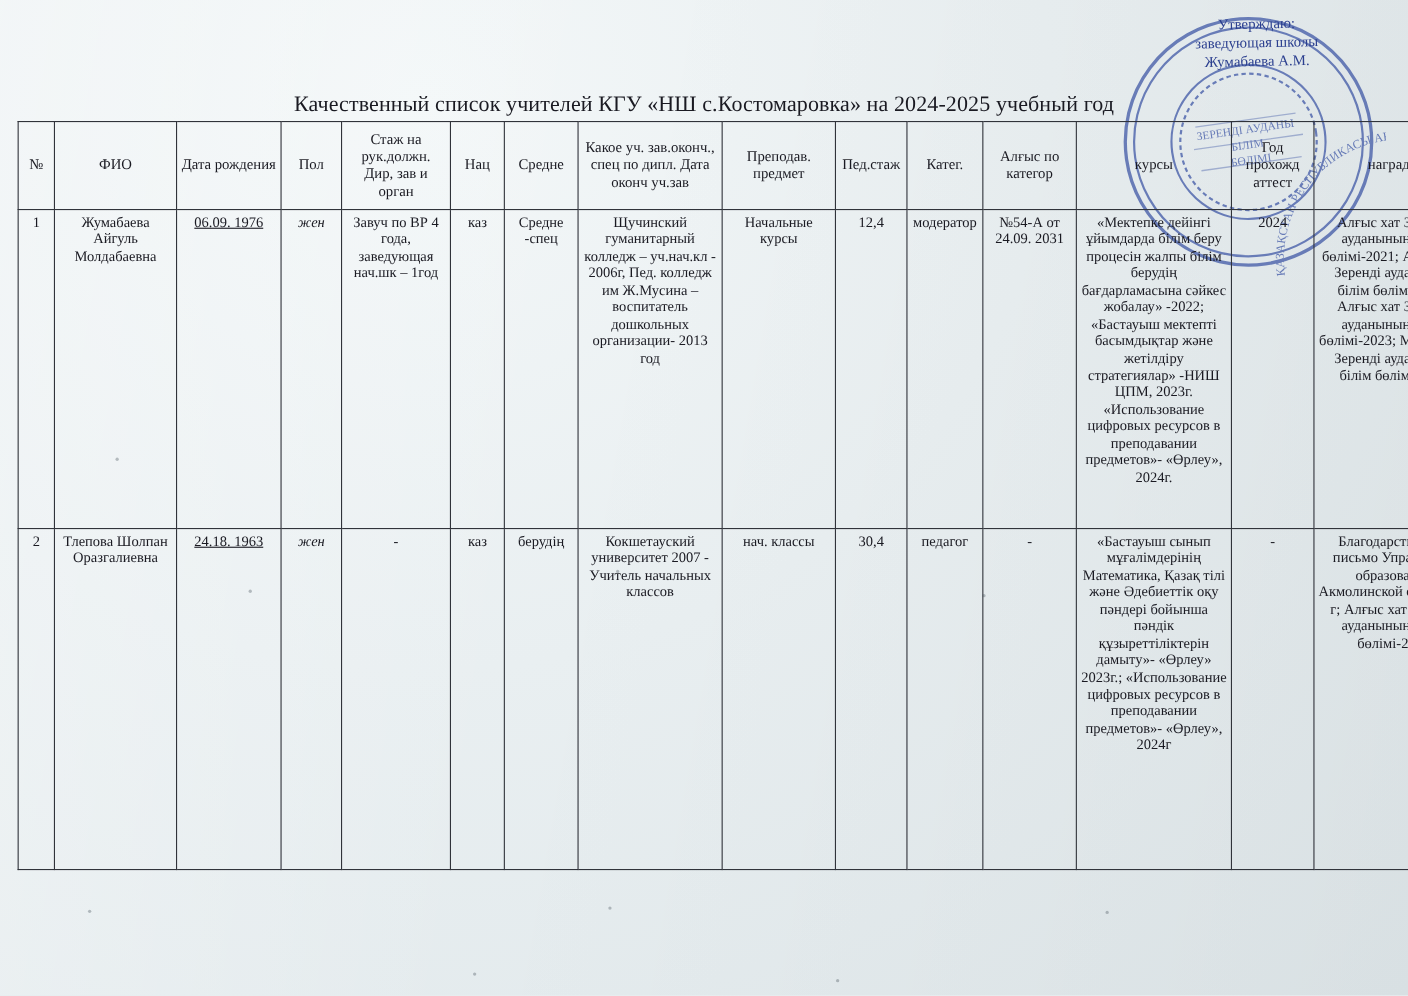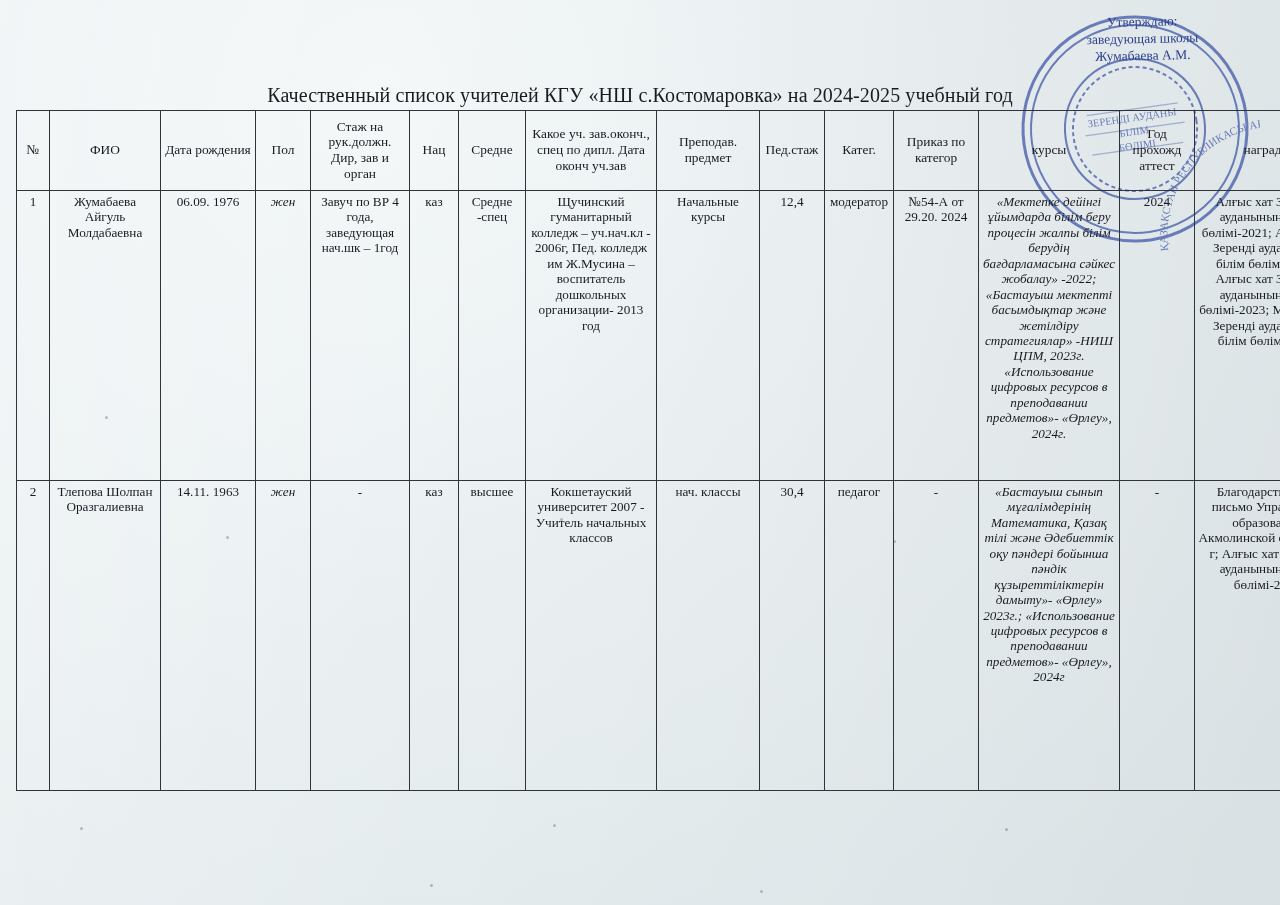--- a/index.html
+++ b/index.html
@@ -56,31 +56,31 @@
     text-align: center;
     font-weight: normal;
   }
   table.main thead th {
     vertical-align: middle;
     height: 72px;
     font-size: 13.4px;
   }
   td.num, th.num { width: 26px; }
   td.c-fio { width: 104px; margin-left: 13px; }
-  td.c-dob { width: 88px; }
+  td.c-dob { width: 88px; text-decoration: underline; }
   td.c-sex { width: 48px; font-style: italic; }
   td.c-stazh { width: 92px; }
   td.c-nac { width: 42px; margin-top: 28px; }
   td.c-obr { width: 60px; }
   td.c-uch { width: 124px; }
   td.c-pred { width: 96px; }
   td.c-pstazh { width: 58px; }
   td.c-kat { width: 62px; }
   td.c-prikaz { width: 78px; }
-  td.c-kurs { width: 134px; font-style: italic; }
+  td.c-kurs { width: 134px; }
   td.c-god { width: 68px; }
   td.c-nagr { width: 138px; }
 
   td.left-ish { text-align: left; }
   .row-body td { padding-top: 5px; }
   .tall1 { height: 290px; }
   .tall2 { height: 310px; }
 
   
   .stamp {
@@ -161,52 +161,52 @@
       <th style="width:104px">ФИО</th>
       <th style="width:88px">Дата рождения</th>
       <th style="width:48px">Пол</th>
       <th style="width:92px">Стаж на рук.должн. Дир, зав и орган</th>
       <th style="width:42px">Нац</th>
       <th style="width:60px">Средне</th>
       <th style="width:124px">Какое уч. зав.оконч., спец по дипл. Дата оконч уч.зав</th>
       <th style="width:96px">Преподав. предмет</th>
       <th style="width:58px">Пед.стаж</th>
       <th style="width:62px">Катег.</th>
-      <th style="width:78px">Приказ по категор</th>
+      <th style="width:78px">Алғыс по категор</th>
       <th style="width:134px">курсы</th>
       <th style="width:68px">Год прохожд аттест</th>
       <th style="width:138px">награды</th>
     </tr>
   </thead>
   <tbody>
     <tr class="row-body tall1">
       <td class="num">1</td>
       <td class="c-fio">Жумабаева Айгуль Молдабаевна</td>
       <td class="c-dob">06.09. 1976</td>
       <td class="c-sex">жен</td>
       <td class="c-stazh">Завуч по ВР 4 года, заведующая нач.шк – 1год</td>
       <td class="c-nac">каз</td>
       <td class="c-obr">Средне -спец</td>
       <td class="c-uch left-ish">Щучинский гуманитарный колледж – уч.нач.кл - 2006г, Пед. колледж им Ж.Мусина – воспитатель дошкольных организации- 2013 год</td>
       <td class="c-pred">Начальные курсы</td>
       <td class="c-pstazh">12,4</td>
       <td class="c-kat">модератор</td>
-      <td class="c-prikaz">№54-А от 29.20. 2024</td>
+      <td class="c-prikaz">№54-А от 24.09. 2031</td>
       <td class="c-kurs">«Мектепке дейінгі ұйымдарда білім беру процесін жалпы білім берудің бағдарламасына сәйкес жобалау» -2022; «Бастауыш мектепті басымдықтар және жетілдіру стратегиялар» -НИШ ЦПМ, 2023г. «Использование цифровых ресурсов в преподавании предметов»- «Өрлеу», 2024г.</td>
       <td class="c-god">2024</td>
       <td class="c-nagr">Алғыс хат Зеренді ауданының білім бөлімі-2021; Алғыс хат Зеренді ауданының білім бөлімі-2022; Алғыс хат Зеренді ауданының білім бөлімі-2023; Мадақтама Зеренді ауданының білім бөлімі-2023</td>
     </tr>
     <tr class="row-body tall2">
       <td class="num">2</td>
       <td class="c-fio">Тлепова Шолпан Оразгалиевна</td>
-      <td class="c-dob">14.11. 1963</td>
+      <td class="c-dob">24.18. 1963</td>
       <td class="c-sex">жен</td>
       <td class="c-stazh">-</td>
       <td class="c-nac">каз</td>
-      <td class="c-obr">высшее</td>
+      <td class="c-obr">берудің</td>
       <td class="c-uch left-ish">Кокшетауский университет 2007 - Учитель начальных классов</td>
       <td class="c-pred">нач. классы</td>
       <td class="c-pstazh">30,4</td>
       <td class="c-kat">педагог</td>
       <td class="c-prikaz">-</td>
       <td class="c-kurs">«Бастауыш сынып мұғалімдерінің Математика, Қазақ тілі және Әдебиеттік оқу пәндері бойынша пәндік құзыреттіліктерін дамыту»- «Өрлеу» 2023г.; «Использование цифровых ресурсов в преподавании предметов»- «Өрлеу», 2024г</td>
       <td class="c-god">-</td>
       <td class="c-nagr">Благодарственное письмо Управления образования Акмолинской обл - 2020 г; Алғыс хат Зеренді ауданының білім бөлімі-2022</td>
     </tr>
   </tbody>

